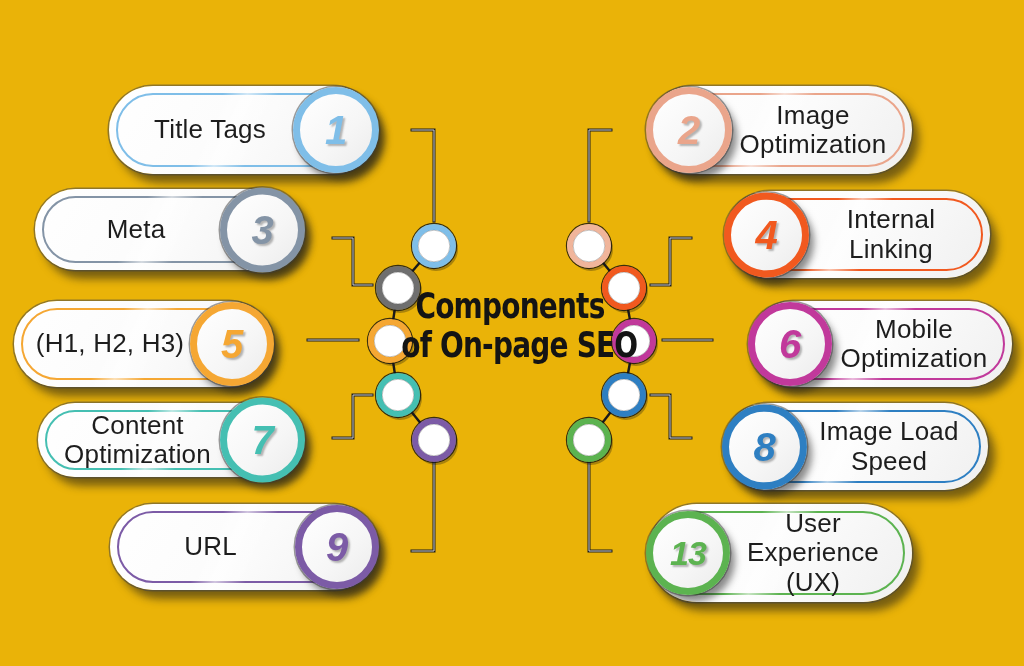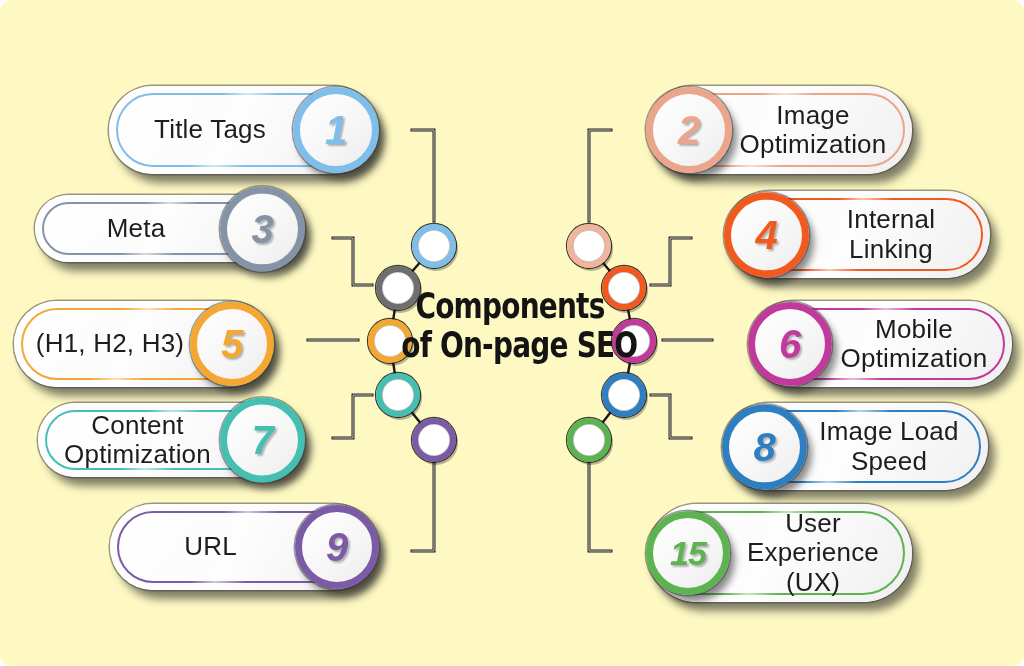--- a/index.html
+++ b/index.html
@@ -47,21 +47,21 @@
     position:absolute;left:374px;top:287px;width:272px;z-index:2;
     text-align:center;font-family:"DejaVu Sans",sans-serif;
     font-weight:bold;color:#141414;font-size:35px;line-height:39px;
     transform:scaleX(.8);transform-origin:50% 50%;letter-spacing:-1px;
     white-space:nowrap;
   }
 </style>
 </head>
 <body>
 
-<div id="stage" style="background: #fef9c3; border-radius: 11px;">
+<div id="stage" style="background: #eab308;">
   <svg id="diagram-svg" width="1024" height="666" viewBox="0 0 1024 666">
       <polyline points="412,130 434,130 434,221" fill="none" stroke="#1f1f1f" stroke-width="3" stroke-linejoin="miter" stroke-linecap="square"></polyline>
       <polyline points="412,130 434,130 434,221" fill="none" stroke="#cfcfcf" stroke-width="1" stroke-linejoin="miter" stroke-linecap="square"></polyline>
       <polyline points="611,130 589,130 589,221" fill="none" stroke="#1f1f1f" stroke-width="3" stroke-linejoin="miter" stroke-linecap="square"></polyline>
       <polyline points="611,130 589,130 589,221" fill="none" stroke="#cfcfcf" stroke-width="1" stroke-linejoin="miter" stroke-linecap="square"></polyline>
       <polyline points="333,238 353,238 353,285 372,285" fill="none" stroke="#1f1f1f" stroke-width="3" stroke-linejoin="miter" stroke-linecap="square"></polyline>
       <polyline points="333,238 353,238 353,285 372,285" fill="none" stroke="#cfcfcf" stroke-width="1" stroke-linejoin="miter" stroke-linecap="square"></polyline>
       <polyline points="691,238 670,238 670,285 651,285" fill="none" stroke="#1f1f1f" stroke-width="3" stroke-linejoin="miter" stroke-linecap="square"></polyline>
       <polyline points="691,238 670,238 670,285 651,285" fill="none" stroke="#cfcfcf" stroke-width="1" stroke-linejoin="miter" stroke-linecap="square"></polyline>
       <polyline points="308,340 358,340" fill="none" stroke="#1f1f1f" stroke-width="3" stroke-linejoin="miter" stroke-linecap="square"></polyline>
@@ -130,21 +130,21 @@
       <div class="pill left" style="left: 109px; top: 86px; width: 268px; height: 88px;">
         <div class="inner-border" style="color: rgb(127, 190, 232);"></div>
         <div class="gloss"></div>
         <div class="pill-label">
           <div>Title Tags</div>
         </div>
         <div class="num-circle" style="width: 72px; height: 72px; color: rgb(127, 190, 232);">
           <span class="num-text" style="color: rgb(127, 190, 232);">1</span>
         </div>
       </div>
-      <div class="pill left" style="left: 35px; top: 195px; width: 268px; height: 67px;">
+      <div class="pill left" style="left: 35px; top: 189px; width: 268px; height: 81px;">
         <div class="inner-border" style="color: rgb(132, 148, 166);"></div>
         <div class="gloss"></div>
         <div class="pill-label">
           <div>Meta</div>
         </div>
         <div class="num-circle" style="width: 71px; height: 71px; color: rgb(132, 148, 166);">
           <span class="num-text" style="color: rgb(132, 148, 166);">3</span>
         </div>
       </div>
       <div class="pill left" style="left: 14px; top: 301px; width: 258px; height: 86px;">
@@ -223,21 +223,21 @@
         </div>
       </div>
       <div class="pill right" style="left: 648px; top: 504px; width: 264px; height: 98px;">
         <div class="inner-border" style="color: rgb(92, 179, 80);"></div>
         <div class="gloss"></div>
         <div class="pill-label">
           <div>User</div>
           <div>Experience (UX)</div>
         </div>
         <div class="num-circle" style="width: 70px; height: 70px; color: rgb(92, 179, 80);">
-          <span class="num-text two-digit" style="color: rgb(92, 179, 80);">15</span>
+          <span class="num-text two-digit" style="color: rgb(92, 179, 80);">13</span>
         </div>
       </div>
     </div>
 
   <div id="diagram-title" style="color: rgb(20, 20, 20);">
     <div>Components</div>
     <div>of On-page SEO</div>
   </div>
 </div>
 

